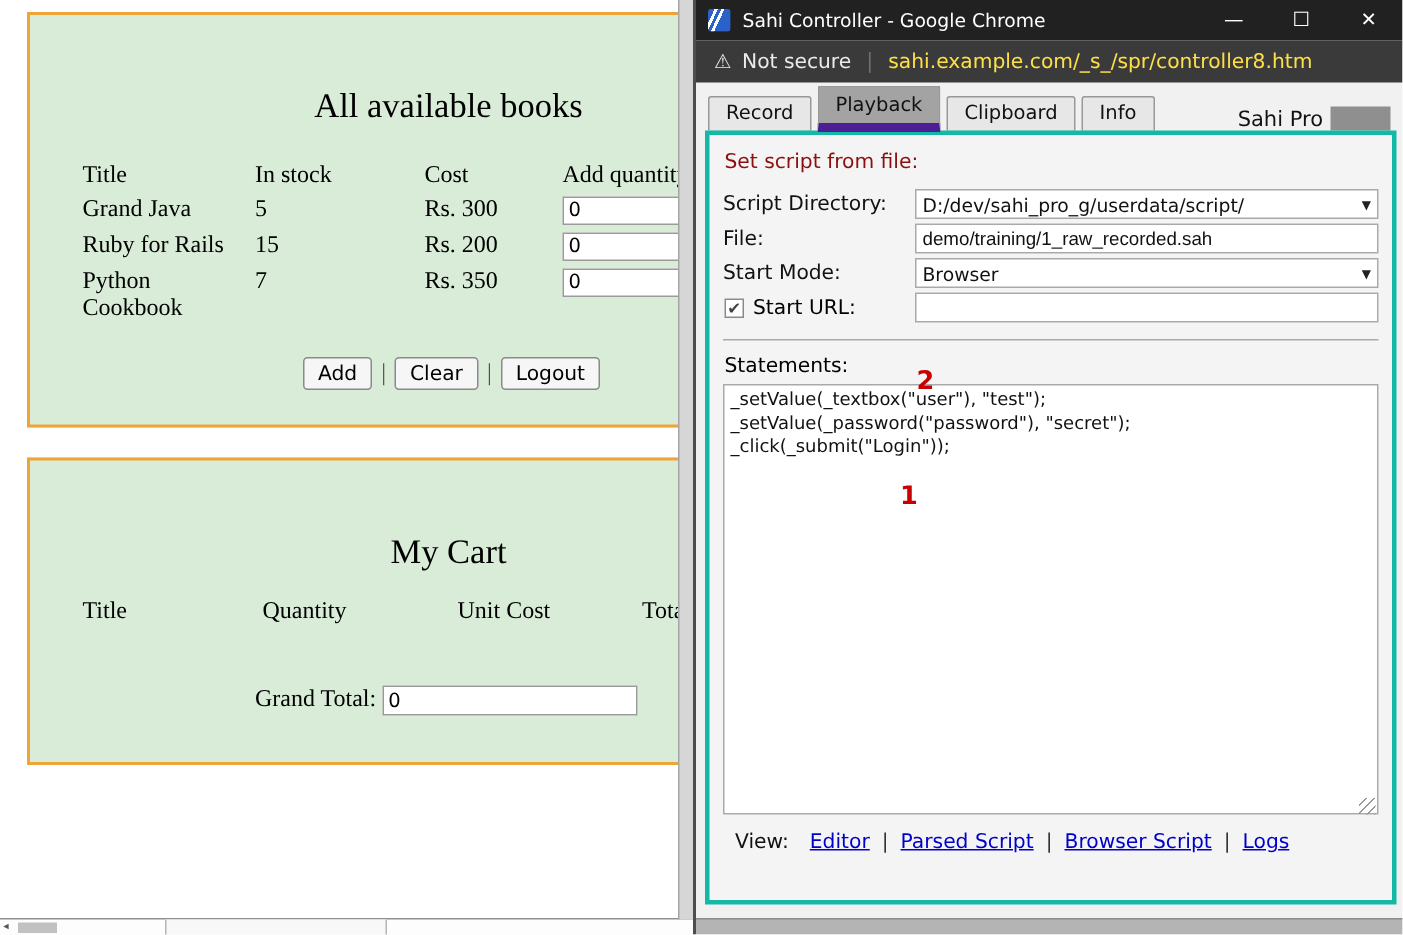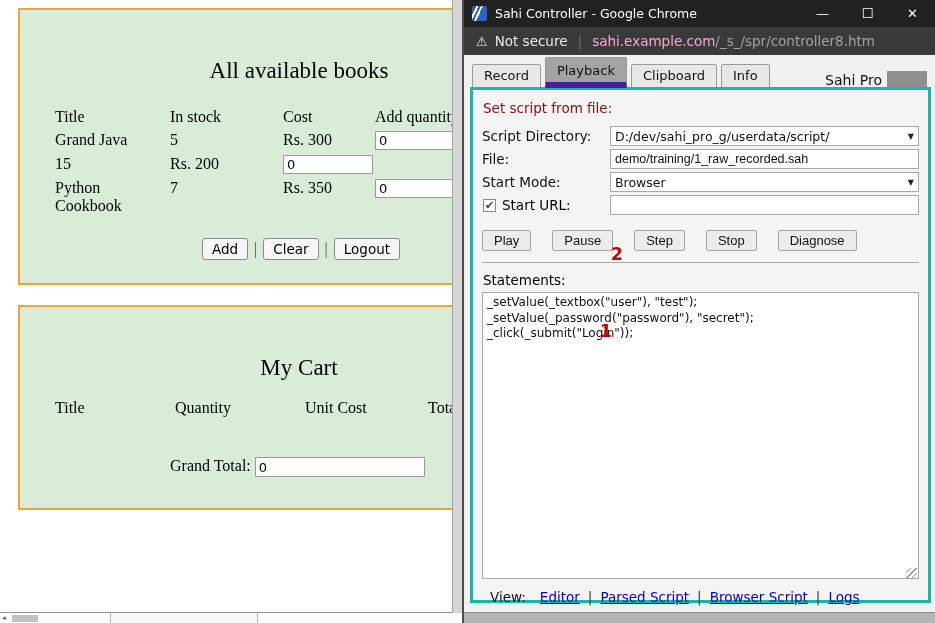--- a/index.html
+++ b/index.html
@@ -52,22 +52,22 @@
   .sahi-logo { width:15px; height:15px; margin:0 8px 0 8px; border-radius:2px;
                background:linear-gradient(115deg,#2a62c9 0 4px,#fff 4px 6px,#2a62c9 6px 8px,#fff 8px 10px,#2a62c9 10px),#2a62c9; }
   .title-text { font-size:12.5px; color:#fff; flex:1; white-space:nowrap; }
   .win-controls { display:flex; height:100%; }
   .win-btn { width:45px; height:100%; display:flex; align-items:center; justify-content:center;
              color:#fff; font-size:13px; cursor:default; }
   .addressbar { position:absolute; left:0; top:27px; right:0; height:28px; background:#3a3a3a;
                 display:flex; align-items:center; color:#e8eaed; font-size:13.5px; }
   .warn-icon { margin:0 7px 0 12px; font-size:13px; color:#e8eaed; }
   .addr-sep { color:#6b6f73; margin:0 10px; font-size:14px; }
-  .addr-host { color:#f9a8d4; }
-  .addr-path { color:#a3a3a3; }
+  .addr-host { color:#fde047; }
+  .addr-path { color:#fde047; }
 
   .tabs-row { position:absolute; left:8px; top:63px; right:8px; height:25px; display:flex; align-items:flex-end; }
   .tab { border:1px solid #999; background:#e7e7e7; font-size:13px; color:#111;
          padding:3px 11px 4px 11px; margin-right:4px; border-radius:2px 2px 0 0; cursor:default; }
   .tab.active { background:#a3a3a3; border-bottom:6px solid #4c1d95; padding-top:5px; position:relative; z-index:2; }
   .brand { margin-left:auto; display:flex; align-items:center; font-size:14px; color:#111; }
   .brand-box { width:40px; height:17px; background:#8f8f8f; margin-left:5px; }
 
   .panel { position:absolute; left:6px; top:87px; width:461px; height:516px;
            border:3px solid #14b8a6; background:#f4f4f4; padding:8px 9px; z-index:1; }
@@ -122,20 +122,21 @@
           <div>Cost</div>
           <div>Add quantity</div>
         </div>
         <div class="books-row">
           <div>Grand Java</div>
           <div>5</div>
           <div>Rs. 300</div>
           <div><input class="qty-input" value="0" style=""></div>
         </div>
         <div class="books-row">
+          <div>Ruby for Rails</div>
           <div>15</div>
           <div>Rs. 200</div>
           <div><input class="qty-input" value="0" style=""></div>
         </div>
         <div class="books-row">
           <div style="width:80px">Python Cookbook</div>
           <div>7</div>
           <div>Rs. 350</div>
           <div><input class="qty-input" value="0" style=""></div>
         </div>
@@ -224,27 +225,20 @@
           <span class="sel-arrow">▼</span>
         </span>
       </div>
 
       <div class="field-row">
         <span class="checkbox">✔</span>
         <span class="cb-label">Start URL:</span>
         <input class="ctrl" style="display: block;" value="">
       </div>
 
-      <div class="btn-row">
-        <button class="ctl-btn">Play</button>
-        <button class="ctl-btn">Pause</button>
-        <button class="ctl-btn">Step</button>
-        <button class="ctl-btn">Stop</button>
-        <button class="ctl-btn">Diagnose</button>
-      </div>
 
       <hr>
 
       <div class="stmt-label">Statements:</div>
       <div class="stmt-wrap">
         <textarea class="stmt-area" spellcheck="false" style="">_setValue(_textbox("user"), "test");
 _setValue(_password("password"), "secret");
 _click(_submit("Login"));</textarea>
         <span class="resize-handle"></span>
       </div>

